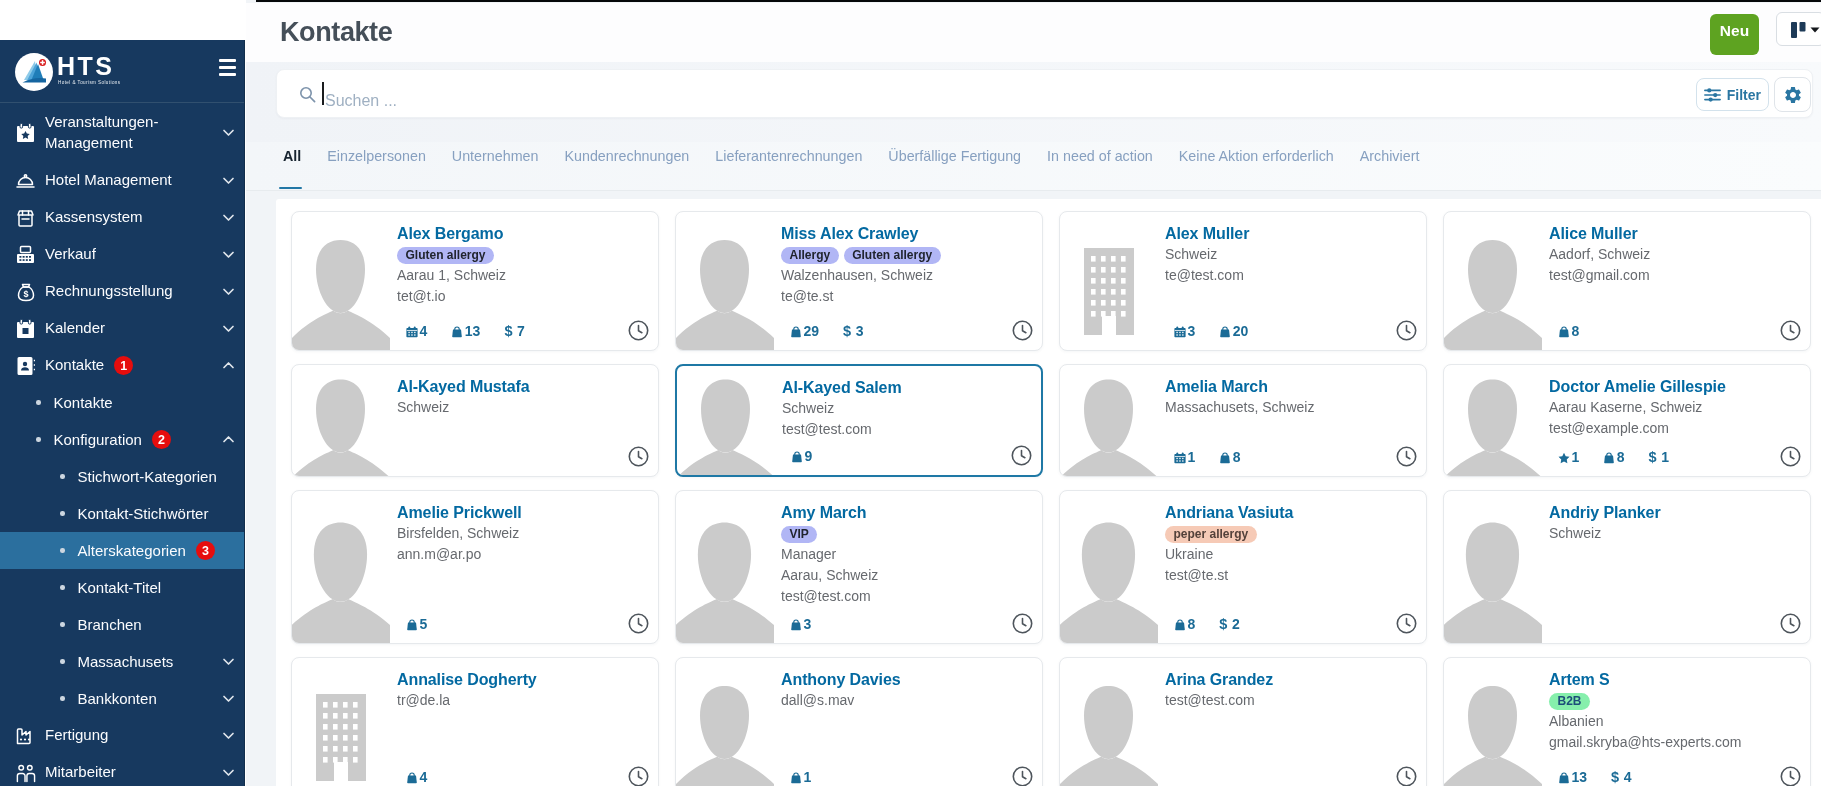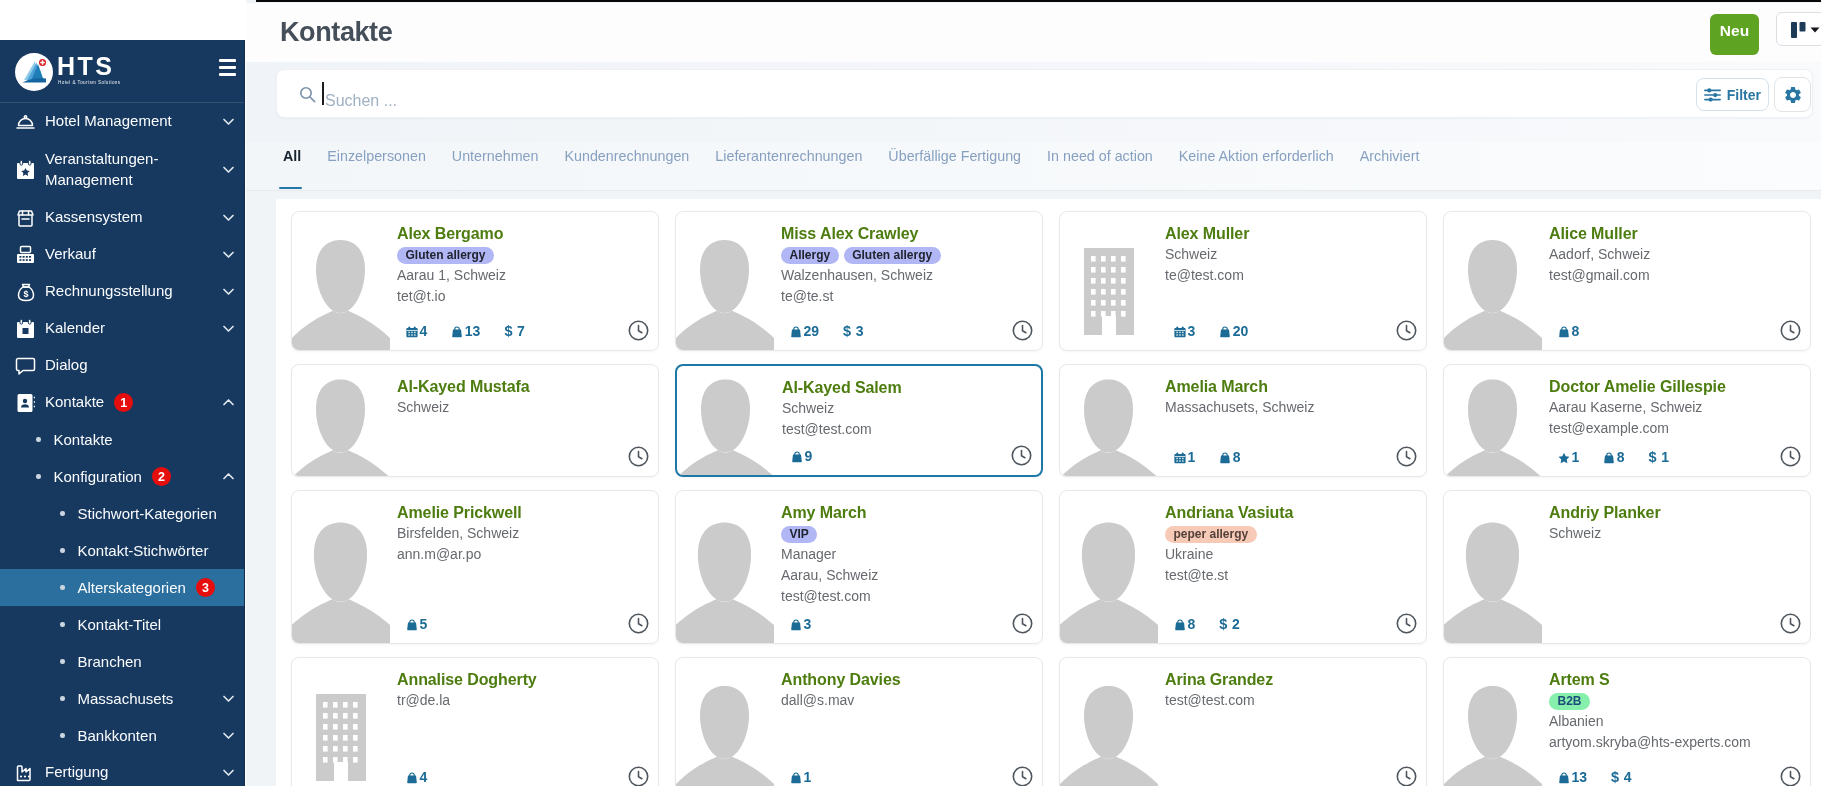--- a/index.html
+++ b/index.html
@@ -46,21 +46,21 @@
 .tab.act{color:#182430;font-weight:bold;position:relative;}
 .tab.act:after{content:"";position:absolute;left:-4px;right:-1px;top:39px;height:2px;background:#2277a6;border-radius:1px;}
 
 #panel{position:absolute;left:30px;top:199px;width:1550px;height:637px;background:#fff;border-radius:3px 3px 0 0;padding:12px 15px 15px;}
 #grid{display:grid;grid-template-columns:repeat(4,368px);grid-template-rows:140px 113px 154px 140px;column-gap:16px;row-gap:13px;}
 .card{position:relative;background:#fff;border:1px solid #e6e9ec;border-radius:8px;box-shadow:0 1px 3px rgba(50,70,90,.05);display:flex;overflow:hidden;}
 .card.sel{border:2px solid #1e78a5;}
 .av{flex:none;width:98px;position:relative;overflow:hidden;}
 .av svg.person{position:absolute;left:0;top:0;width:100%;height:100%;}
 .bd{flex:1;padding:11.5px 10px 10px 7px;position:relative;}
-.nm{font-size:16px;font-weight:bold;color:#4d7c0f;line-height:1.2;letter-spacing:-0.1px;}
+.nm{font-size:16px;font-weight:bold;color:#0369a1;line-height:1.2;letter-spacing:-0.1px;}
 .tags{margin-top:4px;display:flex;gap:5px;}
 .tag{font-size:12px;font-weight:bold;padding:1.5px 8.5px 2px;border-radius:9px;line-height:1.18;}
 .tg-p{background:#b1b6f5;color:#20242e;}
 .tg-s{background:#f6cab6;color:#53413a;}
 .tg-b{background:#86efac;color:#1d4e79;}
 .ln{font-size:14px;color:#66696e;margin-top:3px;line-height:1.28;}
 .foot{position:absolute;left:16px;bottom:12px;height:13px;display:flex;align-items:center;}
 .fg svg{width:12px;height:12px;}
 .fg{display:flex;align-items:center;margin-right:24px;}
 .fg .n{font-size:14px;font-weight:bold;color:#1b6b96;margin-left:1.5px;line-height:13px;}
@@ -87,44 +87,44 @@
     </div>
     <div id="lname">HTS</div>
     <div id="lsub">Hotel &amp; Tourism Solutions</div>
     <div id="burger">
         <div></div>
         <div></div>
         <div></div>
       </div>
   </div>
   <nav id="snav">
-<div class="nv">
-        <span class="ic">
-          <svg width="21" height="21" viewBox="0 0 21 21">
-            <path d="M3.5 14.5a7 7 0 0 1 14 0Z" stroke="#fff" stroke-width="1.5" fill="none" stroke-linecap="round" stroke-linejoin="round"></path>
-            <line x1="2" y1="17" x2="19" y2="17" stroke="#fff" stroke-width="1.5" fill="none" stroke-linecap="round" stroke-linejoin="round"></line>
-            <circle cx="10.5" cy="6" r="1.2" stroke="#fff" stroke-width="1.5" fill="none" stroke-linecap="round" stroke-linejoin="round"></circle>
-          </svg>
-        </span>
-        <span class="lb">Hotel Management</span>
-        <span class="sp"></span>
-        <svg class="chev" viewBox="0 0 15 15">
-          <path d="M3 5.5l4.5 4.5L12 5.5" fill="none" stroke="#dfe5eb" stroke-width="1.7" stroke-linecap="round" stroke-linejoin="round"></path>
-        </svg>
-      </div>
 <div class="nv two">
         <span class="ic">
           <svg width="19" height="20" viewBox="0 0 19 20">
             <path fill="#fff" d="M2 3h15a1 1 0 0 1 1 1v14a1 1 0 0 1-1 1H2a1 1 0 0 1-1-1V4a1 1 0 0 1 1-1Z"></path>
             <rect x="4" y="0.5" width="2.6" height="4.6" rx="1.2" fill="#fff" stroke="#17395f"></rect>
             <rect x="12.4" y="0.5" width="2.6" height="4.6" rx="1.2" fill="#fff" stroke="#17395f"></rect>
             <path d="M9.5 8l1.35 2.6 2.9.4-2.1 2 .5 2.9-2.65-1.4-2.65 1.4.5-2.9-2.1-2 2.9-.4Z" fill="#17395f"></path>
           </svg>
         </span>
         <span class="lb">Veranstaltungen‑<br>Management</span>
+        <span class="sp"></span>
+        <svg class="chev" viewBox="0 0 15 15">
+          <path d="M3 5.5l4.5 4.5L12 5.5" fill="none" stroke="#dfe5eb" stroke-width="1.7" stroke-linecap="round" stroke-linejoin="round"></path>
+        </svg>
+      </div>
+<div class="nv">
+        <span class="ic">
+          <svg width="21" height="21" viewBox="0 0 21 21">
+            <path d="M3.5 14.5a7 7 0 0 1 14 0Z" stroke="#fff" stroke-width="1.5" fill="none" stroke-linecap="round" stroke-linejoin="round"></path>
+            <line x1="2" y1="17" x2="19" y2="17" stroke="#fff" stroke-width="1.5" fill="none" stroke-linecap="round" stroke-linejoin="round"></line>
+            <circle cx="10.5" cy="6" r="1.2" stroke="#fff" stroke-width="1.5" fill="none" stroke-linecap="round" stroke-linejoin="round"></circle>
+          </svg>
+        </span>
+        <span class="lb">Hotel Management</span>
         <span class="sp"></span>
         <svg class="chev" viewBox="0 0 15 15">
           <path d="M3 5.5l4.5 4.5L12 5.5" fill="none" stroke="#dfe5eb" stroke-width="1.7" stroke-linecap="round" stroke-linejoin="round"></path>
         </svg>
       </div>
 <div class="nv">
         <span class="ic">
           <svg width="21" height="20" viewBox="0 0 21 20">
             <path d="M4 7h13v10a1 1 0 0 1-1 1H5a1 1 0 0 1-1-1Z" stroke="#fff" stroke-width="1.5" fill="none" stroke-linecap="round" stroke-linejoin="round"></path>
             <path d="M3 7l1.5-4h12l1.5 4" stroke="#fff" stroke-width="1.5" fill="none" stroke-linecap="round" stroke-linejoin="round"></path>
@@ -183,28 +183,20 @@
             <rect x="4" y="0.5" width="2.6" height="4.6" rx="1.2" fill="#fff" stroke="#17395f"></rect>
             <rect x="12.4" y="0.5" width="2.6" height="4.6" rx="1.2" fill="#fff" stroke="#17395f"></rect>
             <rect x="6.5" y="9" width="6" height="6" fill="#17395f"></rect>
           </svg>
         </span>
         <span class="lb">Kalender</span>
         <span class="sp"></span>
         <svg class="chev" viewBox="0 0 15 15">
           <path d="M3 5.5l4.5 4.5L12 5.5" fill="none" stroke="#dfe5eb" stroke-width="1.7" stroke-linecap="round" stroke-linejoin="round"></path>
         </svg>
-      </div>
-<div class="nv">
-        <span class="ic">
-          <svg width="21" height="20" viewBox="0 0 21 20">
-            <path d="M3 2.5h15a1.5 1.5 0 0 1 1.5 1.5v9a1.5 1.5 0 0 1-1.5 1.5H8l-4 3.5v-3.5H3A1.5 1.5 0 0 1 1.5 13V4A1.5 1.5 0 0 1 3 2.5Z" stroke="#fff" stroke-width="1.5" fill="none" stroke-linecap="round" stroke-linejoin="round"></path>
-          </svg>
-        </span>
-        <span class="lb">Dialog</span>
       </div>
 <div class="nv">
         <span class="ic">
           <svg width="19" height="20" viewBox="0 0 19 20">
             <path fill="#fff" d="M3 1h12a1.5 1.5 0 0 1 1.5 1.5v15A1.5 1.5 0 0 1 15 19H3a1.5 1.5 0 0 1-1.5-1.5v-15A1.5 1.5 0 0 1 3 1Z"></path>
             <g fill="#17395f">
               <circle cx="9" cy="8" r="2.2"></circle>
               <path d="M5 14.5c0-2.2 1.8-3.3 4-3.3s4 1.1 4 3.3Z"></path>
             </g>
             <g stroke="#fff" stroke-width="1.6">
@@ -893,21 +885,21 @@
               <path fill="#cbcbcb" d="M48.5 29 C60.5 29 73 36.5 73 58.5 C73 80 62 102 48.5 102 C35 102 24 80 24 58.5 C24 36.5 36.5 29 48.5 29 Z"></path>
               <path fill="#cbcbcb" d="M0 141 L0 127 C18 109 33 103.5 41.5 99.5 C44.5 103 52.5 103 55.5 99.5 C64 103.5 79 109 98 127 L98 141 Z"></path>
             </svg>
           </div>
           <div class="bd">
             <div class="nm">Artem S</div>
             <div class="tags">
               <span class="tag tg-b">B2B</span>
             </div>
             <div class="ln">Albanien</div>
-            <div class="ln">artyom.skryba@hts-experts.com</div>
+            <div class="ln">gmail.skryba@hts-experts.com</div>
             <div class="foot">
               <span class="fg">
                 <svg width="15" height="15" viewBox="0 0 15 15">
                   <path fill="#1b6b96" d="M2.5 4.5h10l1 8.5a1 1 0 0 1-1 1h-10a1 1 0 0 1-1-1Z"></path>
                   <path d="M4.7 6.5V4a2.8 2.8 0 0 1 5.6 0v2.5" fill="none" stroke="#1b6b96" stroke-width="1.4"></path>
                 </svg>
                 <span class="n">13</span>
               </span>
               <span class="fg">
                 <span class="dol">$</span>

